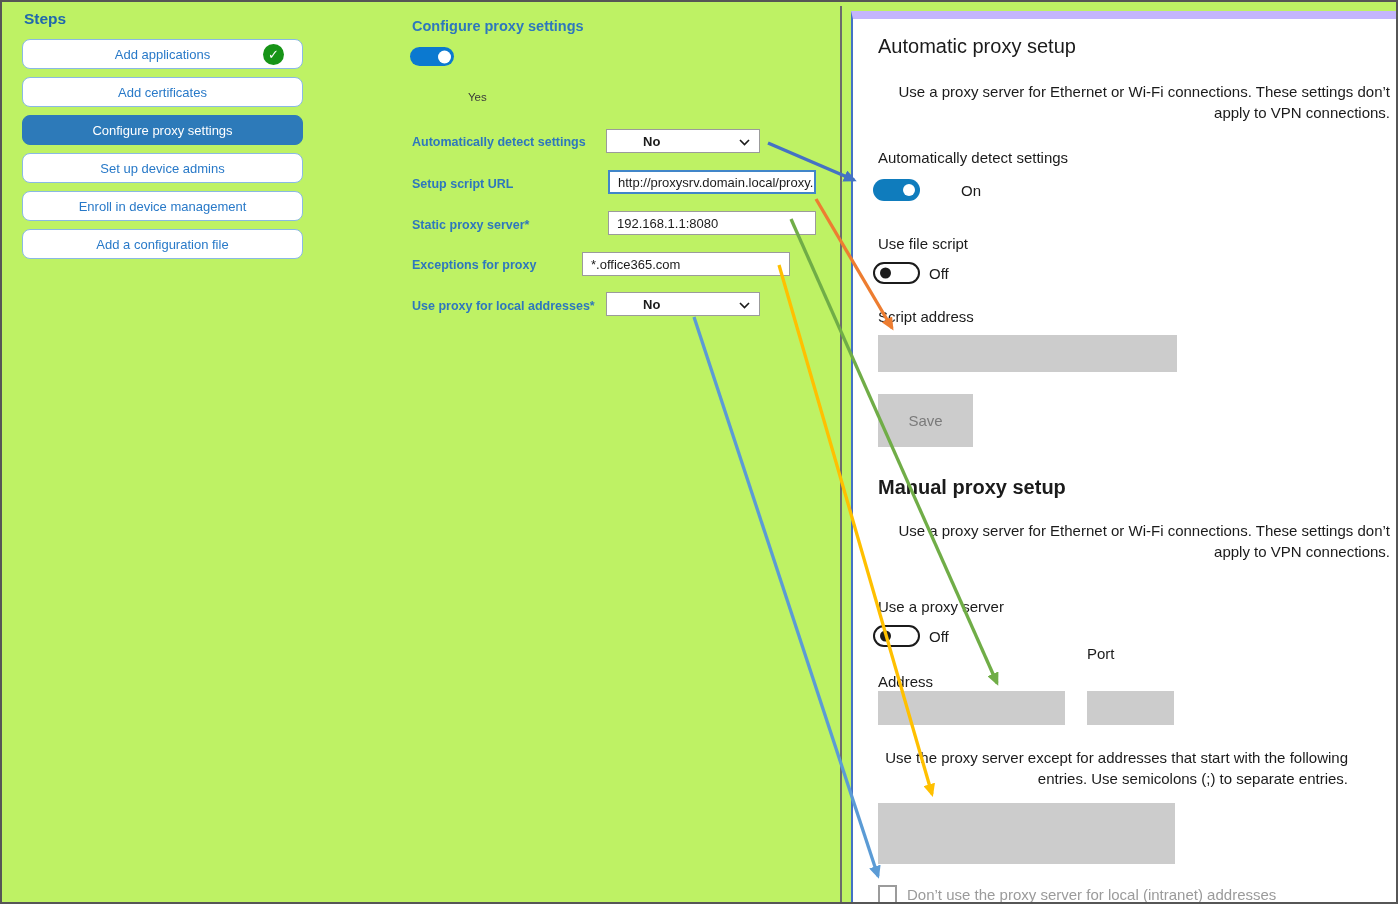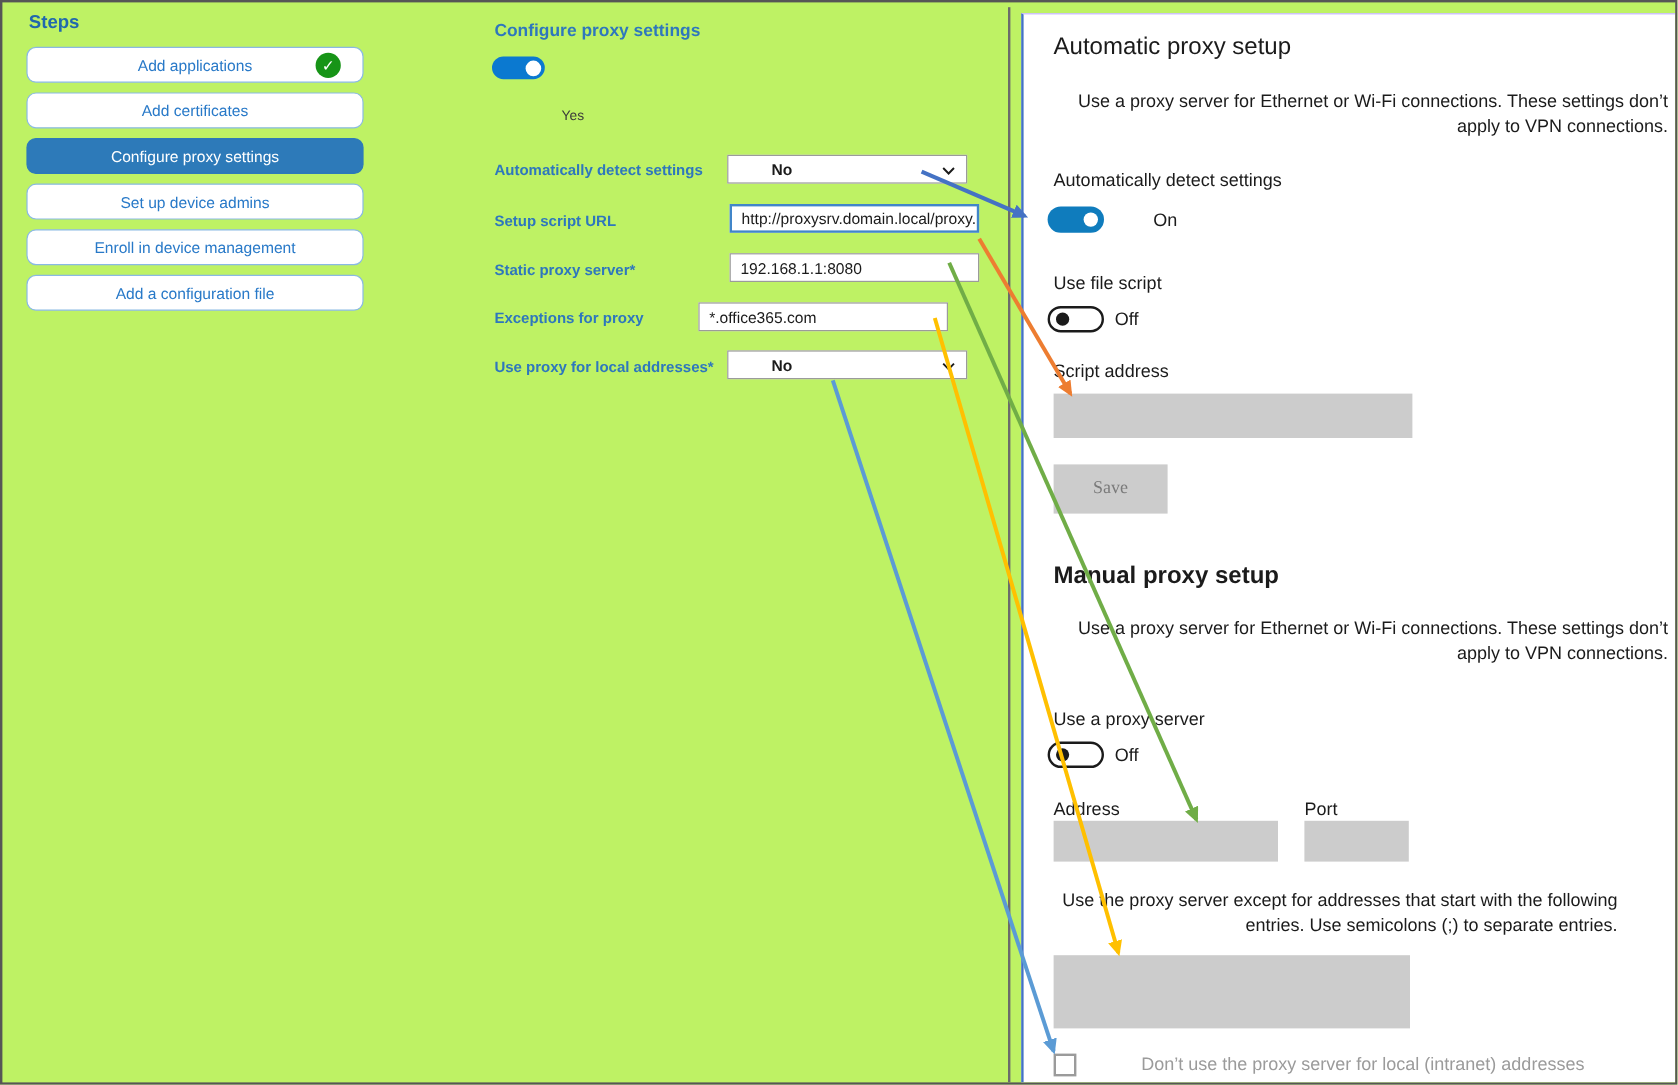--- a/index.html
+++ b/index.html
@@ -29,45 +29,45 @@
   .wtoggle::after { content:""; position:absolute; right:3px; top:50%; transform:translateY(-50%);
     width:13px; height:13px; border-radius:50%; background:#fff; }
   .wtoggle-label { position:absolute; left:466px; top:49px; font-size:11.5px; font-weight:400; color:#3a3a3a;margin-top:40px; }
 
   .flabel { position:absolute; left:410px; font-size:12.5px; font-weight:600; color:#2e77bd; }
   .fselect, .finput {
     position:absolute; box-sizing:border-box; height:24px; background:#fff;
     border:1px solid #9b9b9b; font-size:13px; color:#1b1b1b;
     padding:4px 24px 0 8px; white-space:nowrap; overflow:hidden; cursor:pointer;
   }
-  .fselect { width:200px; font-weight:600;padding-left:36px; }
+  .fselect { width:154px; font-weight:600;padding-left:36px; }
   .finput  { width:208px; padding-right:4px; }
   .finput.focused { border:2px solid #4186c9; padding-top:3px; }
   .chev { position:absolute; right:9px; top:9px; }
 
   
   .divider { position:absolute; left:838px; top:4px; bottom:0; width:2px; background:#6b6b6b; }
 
   
   .settings { position:absolute; left:849px; top:9px; right:0; bottom:0;
-    border-top:1px solid #c4b5fd; border-left:2px solid #4472c4; background:#fff; }
+    border-top:8px solid #c4b5fd; border-left:2px solid #4472c4; background:#fff; }
   .s-h1   { position:absolute; font-size:20px; color:#1b1b1b; font-weight:400; }
   .s-p    { position:absolute; font-size:15px; color:#1b1b1b; line-height:1.4;text-align:right; }
   .s-label{ position:absolute; font-size:15px; color:#1b1b1b; }
   .s-box  { position:absolute; background:#cccccc; }
   .toggle-on  { position:absolute; width:47px; height:22px; border-radius:12px; background:#0f7cbd; cursor:pointer; }
   .toggle-on::after  { content:""; position:absolute; right:5px; top:50%; transform:translateY(-50%);
     width:12px; height:12px; border-radius:50%; background:#fff; }
   .toggle-off { position:absolute; width:47px; height:22px; border-radius:12px; background:#fff;
     border:2px solid #1b1b1b; box-sizing:border-box; cursor:pointer; }
   .toggle-off::after { content:""; position:absolute; left:5px; top:50%; transform:translateY(-50%);
     width:11px; height:11px; border-radius:50%; background:#1b1b1b; }
   .t-state { position:absolute; font-size:15px; color:#1b1b1b; }
-  .save-btn { position:absolute; width:95px; height:41px; background:#cccccc; border:none;
-    color:#7a7a7a; font-size:15px; font-family:Liberation Serif, serif; }
+  .save-btn { position:absolute; width:95px; height:53px; background:#cccccc; border:none;
+    color:#7a7a7a; font-size:15px; font-family:Liberation Sans, sans-serif; }
   .checkbox { position:absolute; width:19px; height:19px; border:2px solid #9b9b9b;
     box-sizing:border-box; background:#fff; cursor:pointer; }
   .cb-label { position:absolute; font-size:15px; color:#9b9b9b; }
 
   
   .arrows { position:absolute; left:0; top:0; pointer-events:none; z-index:5; }
 </style>
 </head>
 <body>
 
@@ -150,29 +150,29 @@
     <button class="save-btn" style="left:25px; top:375px;">Save</button>
 
     <div class="s-h1" style="left:25px; top:457px;font-weight:bold;">Manual proxy setup</div>
     <div class="s-p" style="left:25px; top:501px; width:512px;">Use a proxy server for Ethernet or Wi-Fi connections. These settings don’t apply to VPN connections.</div>
 
     <div class="s-label" style="left:25px; top:579px;">Use a proxy server</div>
     <div class="toggle-off" style="left:20px; top:606px;"></div>
     <div class="t-state" style="left:76px; top:609px;">Off</div>
 
     <div class="s-label" style="left:25px; top:654px;">Address</div>
-    <div class="s-label" style="left:234px; top:654px;">Port</div>
+    <div class="s-label" style="left:234px; top:626px;">Port</div>
     <div class="s-box" style="left:25px; top:672px; width:187px; height:34px;"></div>
     <div class="s-box" style="left:234px; top:672px; width:87px; height:34px;"></div>
 
     <div class="s-p" style="left:25px; top:728px; width:470px;">Use the proxy server except for addresses that start with the following entries. Use semicolons (;) to separate entries.</div>
     <div class="s-box" style="left:25px; top:784px; width:297px; height:61px;"></div>
 
     <div class="checkbox" style="left:25px; top:866px;"></div>
-    <div class="cb-label" style="left:54px; top:867px;margin-left:44px;">Don’t use the proxy server for local (intranet) addresses</div>
+    <div class="cb-label" style="left:54px; top:867px;">Don’t use the proxy server for local (intranet) addresses</div>
   </div>
 
   <svg class="arrows" width="1398" height="904" viewBox="0 0 1398 904">
     <defs>
       <marker id="m-blue" markerUnits="userSpaceOnUse" markerWidth="14" markerHeight="12" refX="10" refY="6" orient="auto">
         <path d="M0,0 L13,6 L0,12 Z" fill="#4472C4"></path>
       </marker>
       <marker id="m-orange" markerUnits="userSpaceOnUse" markerWidth="14" markerHeight="12" refX="10" refY="6" orient="auto">
         <path d="M0,0 L13,6 L0,12 Z" fill="#ED7D31"></path>
       </marker>

